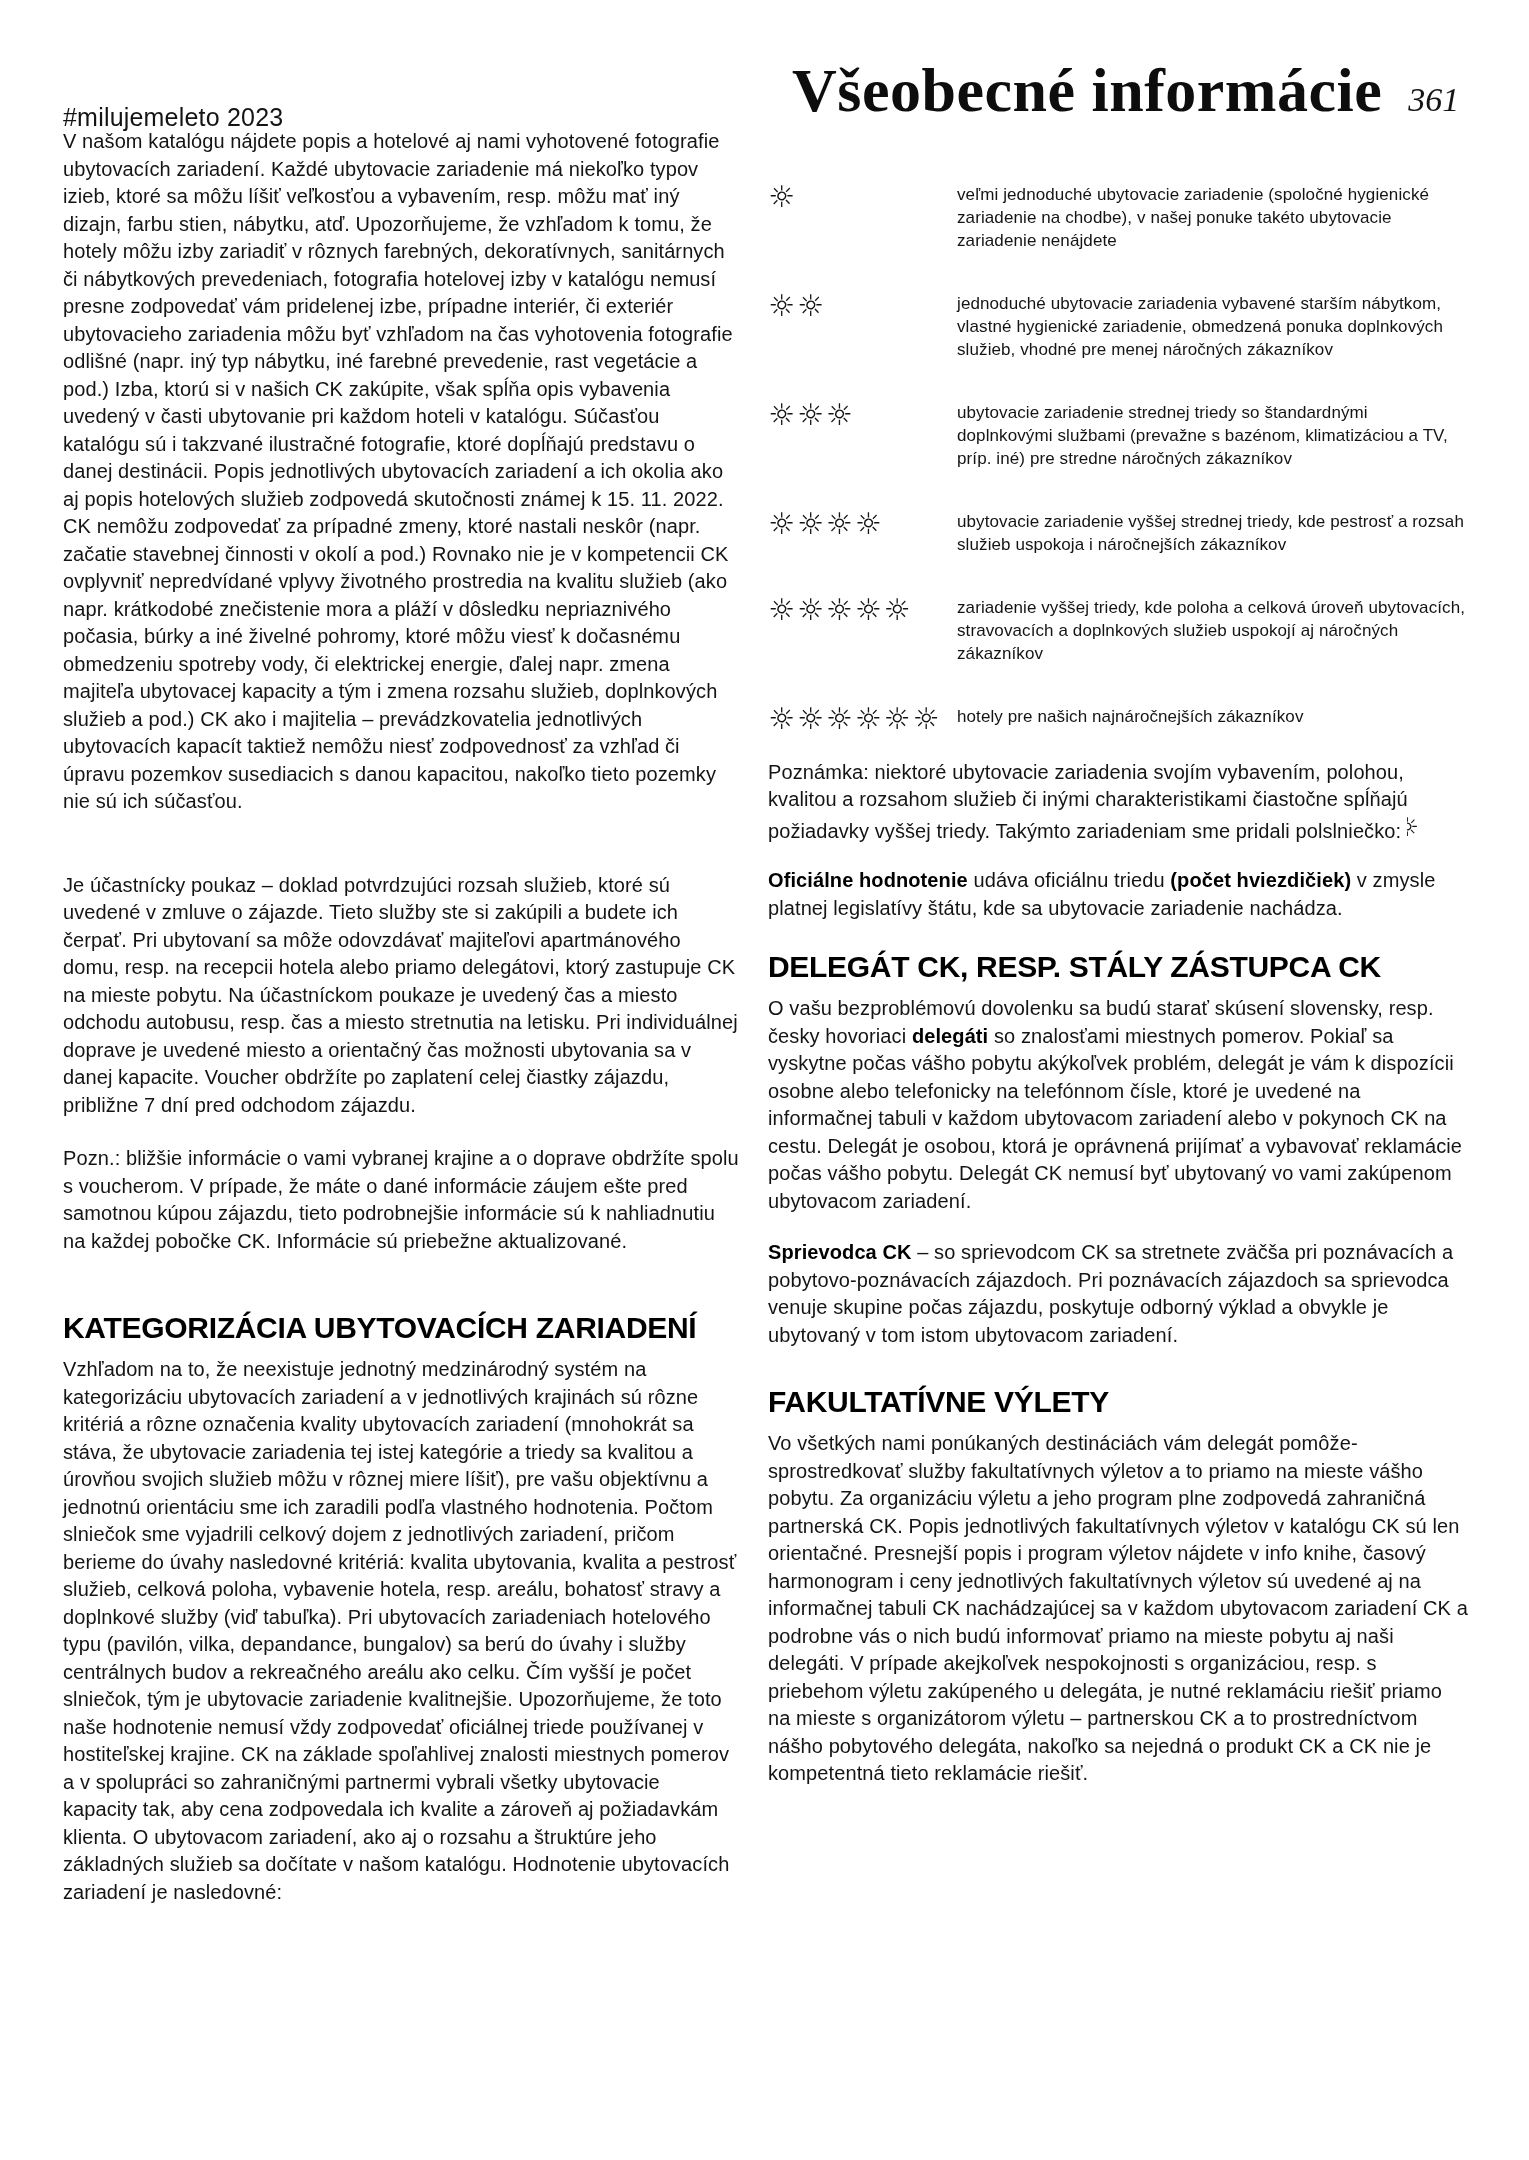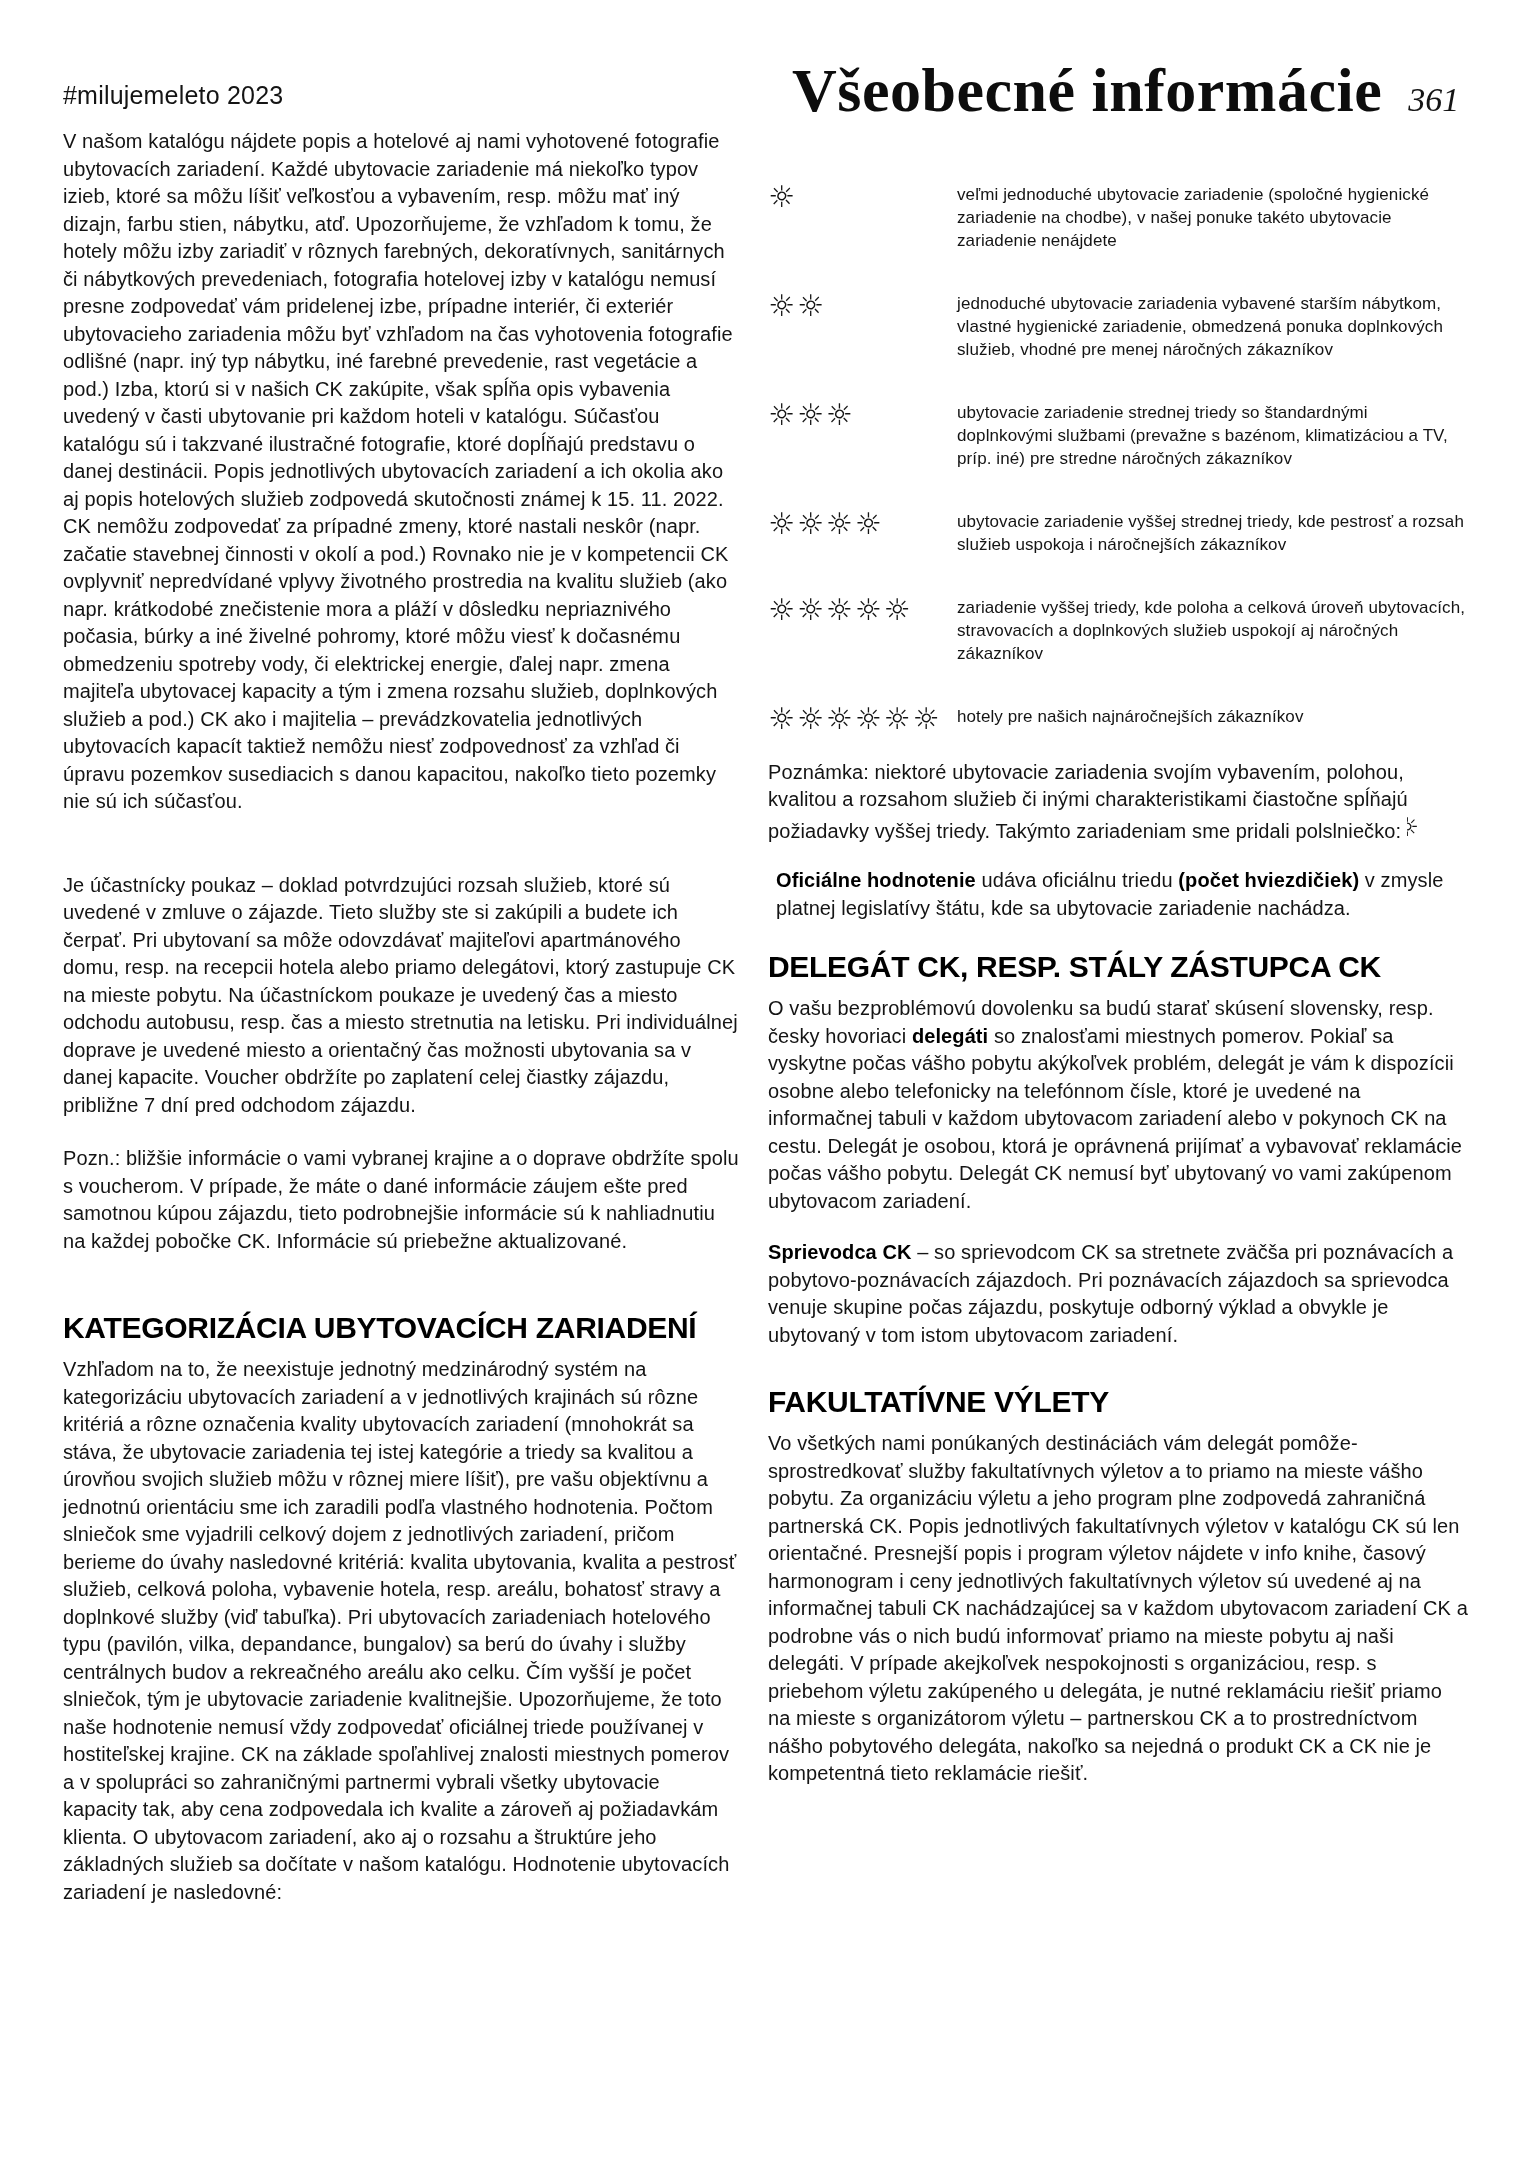--- a/index.html
+++ b/index.html
@@ -6,21 +6,21 @@
   .page{
     position:relative;
     width:1529px;height:2160px;
     background:#ffffff;
     color:#141414;
     font-family:"Liberation Sans",sans-serif;
     overflow:hidden;
   }
   
   .hashtag{
-    position:absolute;left:63px;top:82px;
+    position:absolute;left:63px;top:104px;
     font-size:25px;line-height:1.1;letter-spacing:.2px;
   }
   .title-row{
     position:absolute;left:792px;top:58px;
     display:flex;align-items:baseline;gap:26px;white-space:nowrap;
   }
   .page-title{
     margin:0;
     font-family:"Liberation Serif","DejaVu Serif",serif;
     font-weight:700;
@@ -46,21 +46,21 @@
   .rating-row{display:flex;margin-bottom:40px;}
   .rating-row:last-child{margin-bottom:26px;}
   .suns{
     flex:0 0 189px;
     font-family:"DejaVu Sans",sans-serif;
     font-size:30px;line-height:27.5px;letter-spacing:2px;
     white-space:nowrap;
   }
   .rating-desc{flex:1;font-size:17px;line-height:23px;letter-spacing:.1px;}
   .note-para{margin-top:0;}
-  .official-para{margin-top:22px;margin-left:8px;}
+  .official-para{margin-top:22px;}
   .delegat-h2{margin-top:28px;}
   .sprievodca-para{margin-top:24px;}
   .fakult-h2{margin-top:36px;}
   .halfsun{
     display:inline-block;width:14px;overflow:hidden;
     vertical-align:-2px;
     font-family:"DejaVu Sans",sans-serif;font-size:26px;line-height:1;
   }
   .halfsun > span{display:inline-block;margin-left:-11px;}
 </style>

